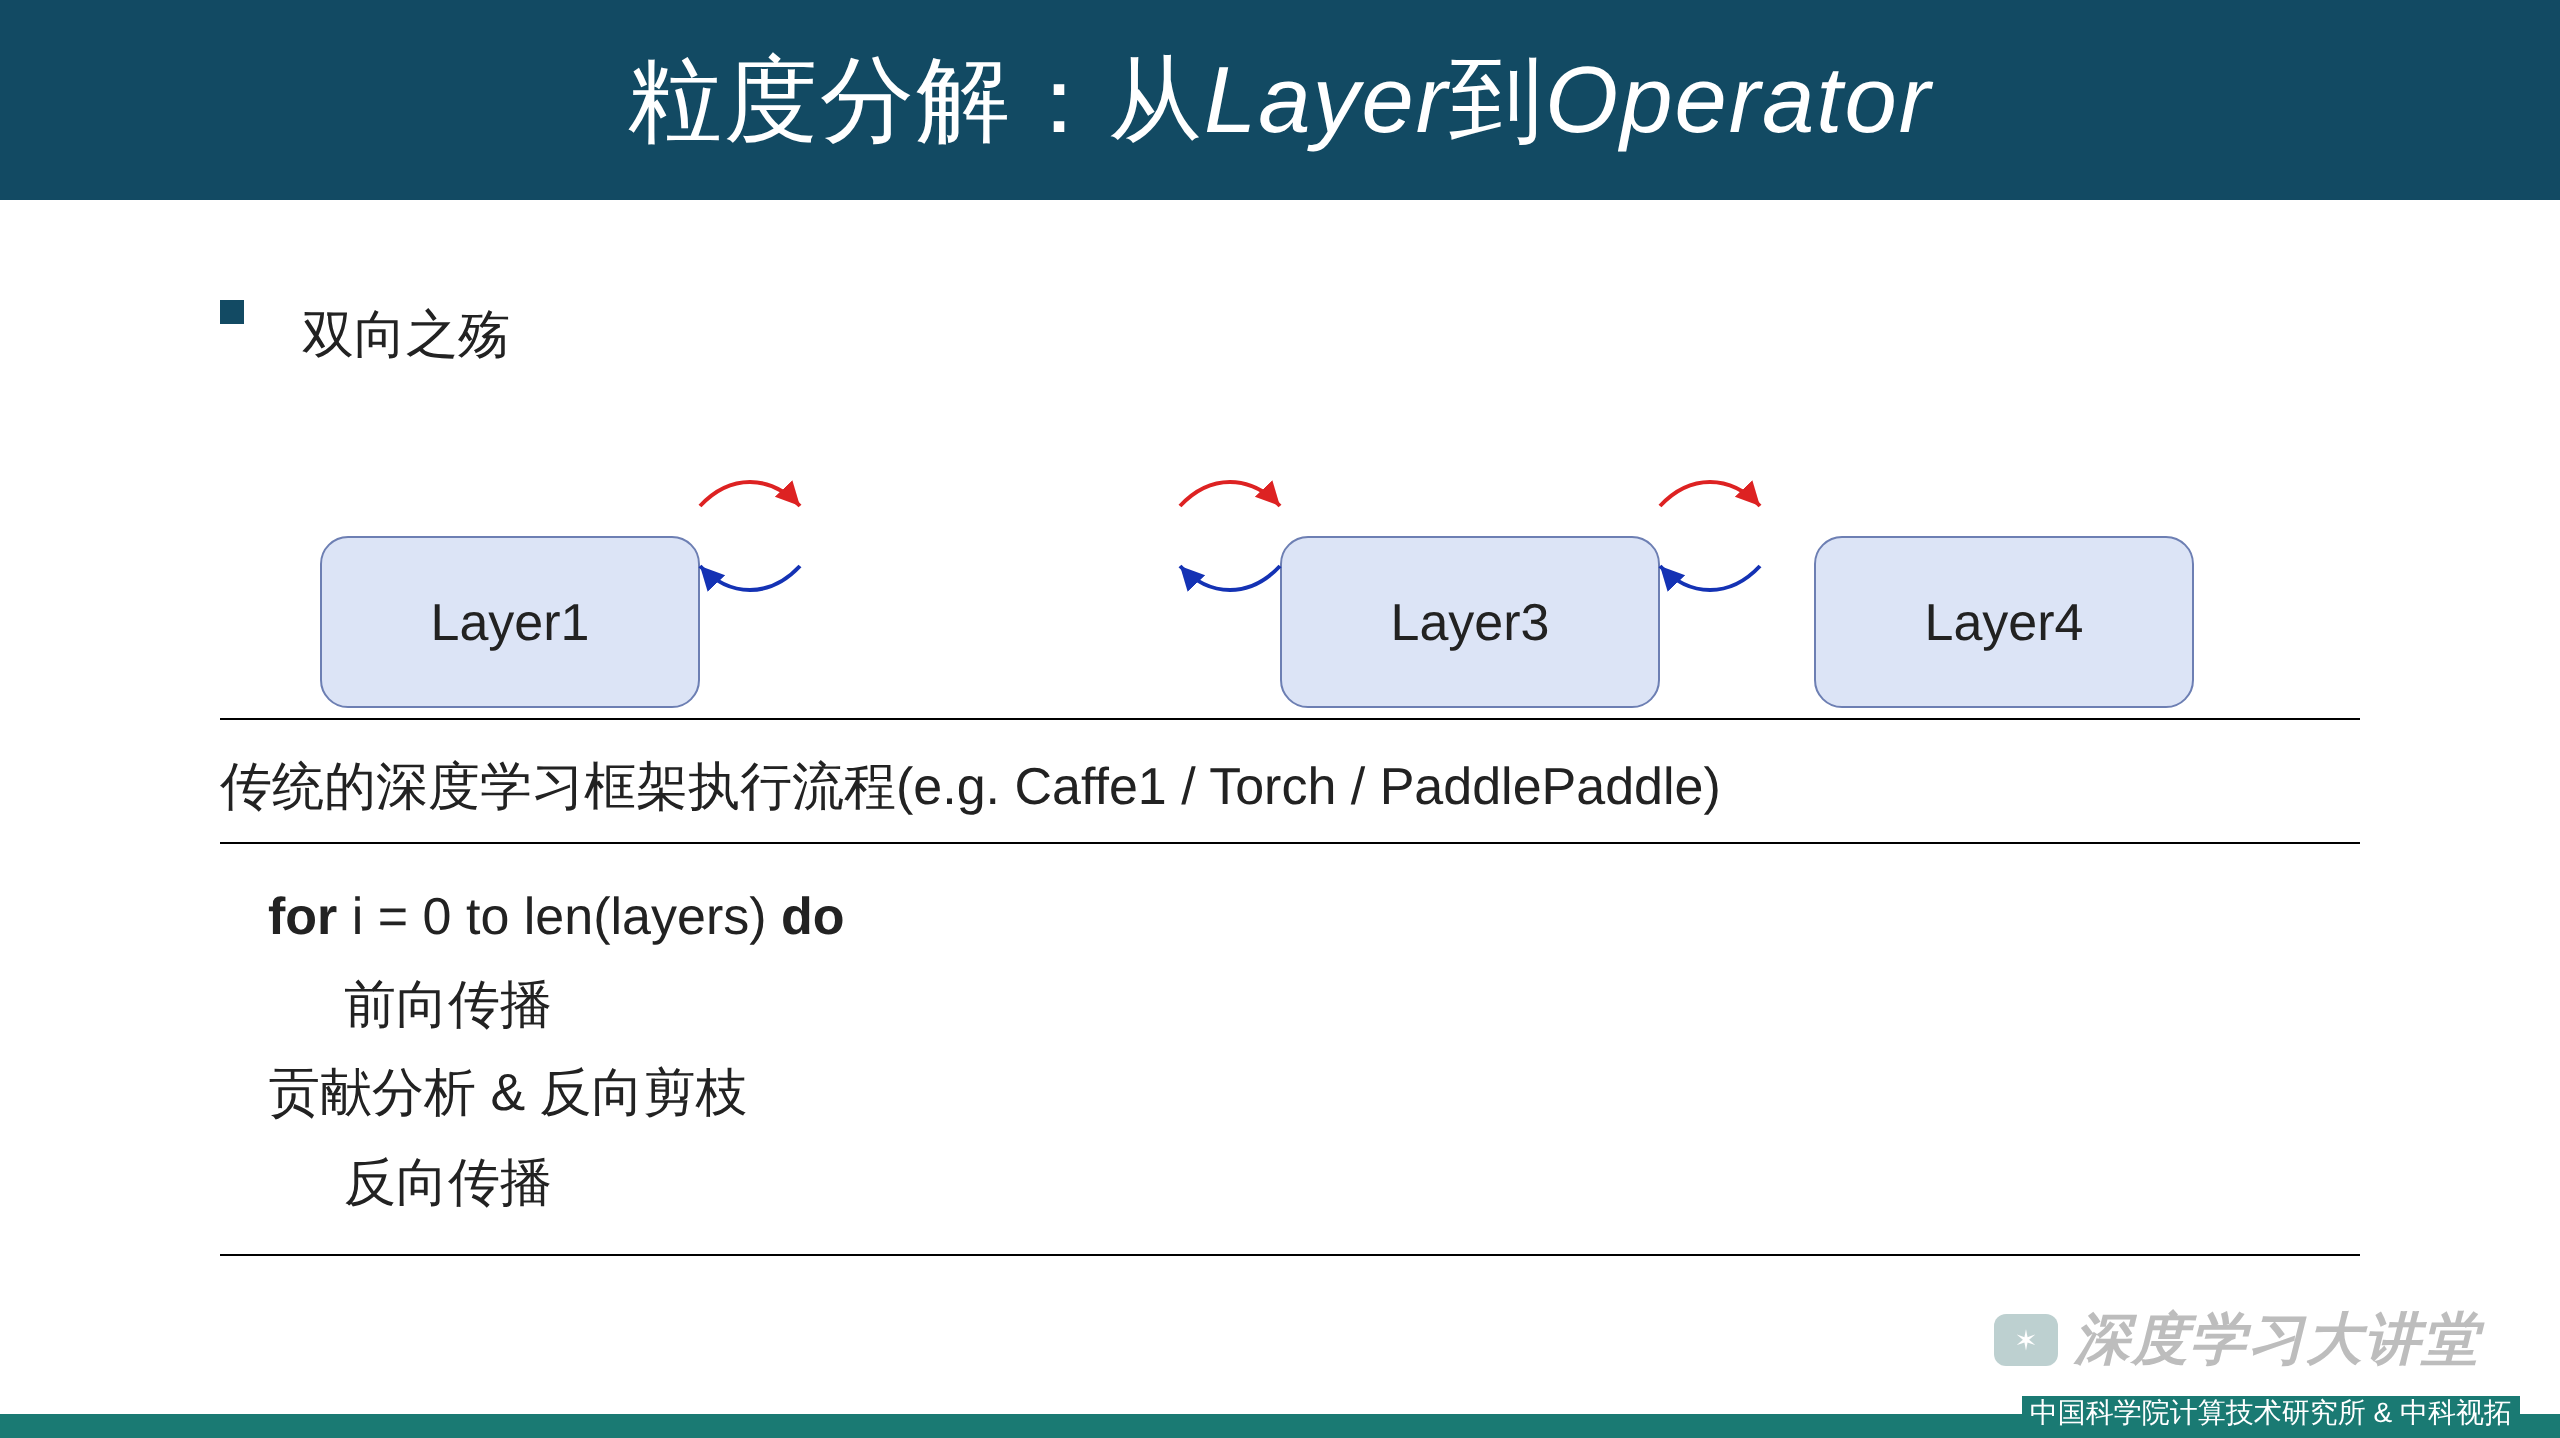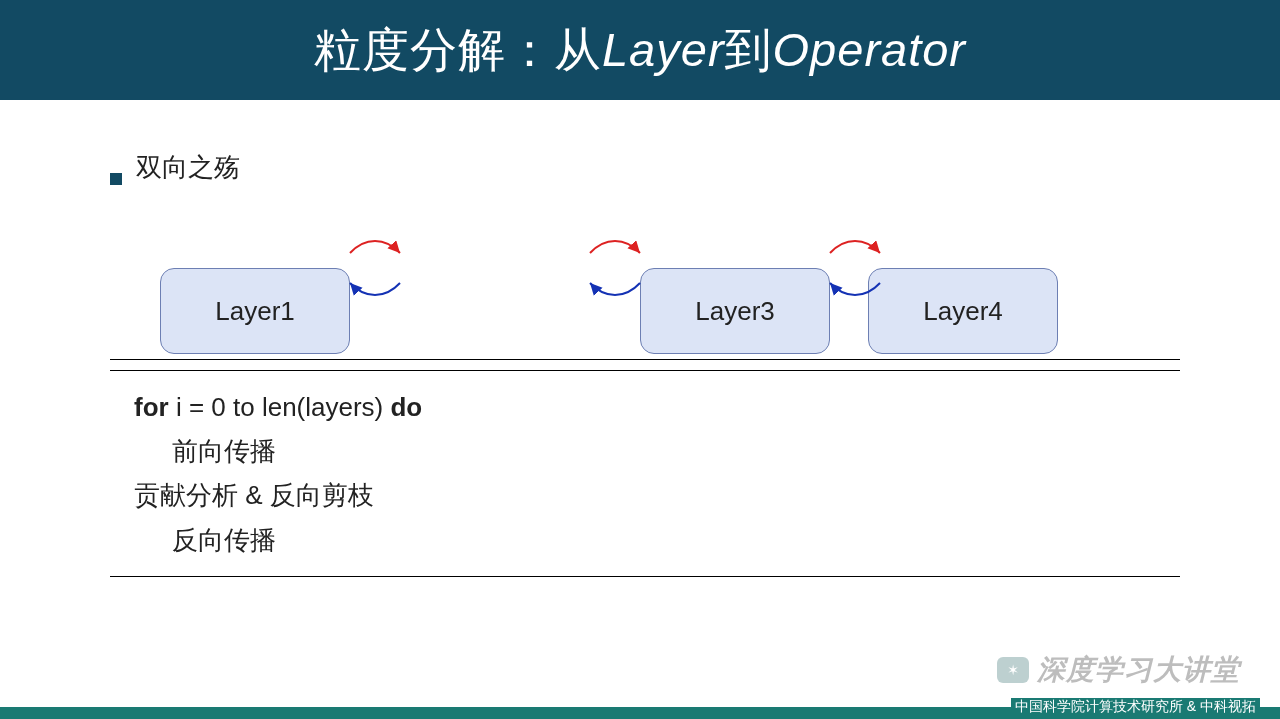--- a/index.html
+++ b/index.html
@@ -2,29 +2,29 @@
 <html><head>
 <meta charset="utf-8">
 <style>
   * { margin: 0; padding: 0; box-sizing: border-box; }
   html, body { width: 1280px; height: 719px; font-family: "Segoe UI", "Helvetica Neue", Arial, sans-serif; background: #fff; overflow: hidden; }
   .slide { position: relative; width: 1280px; height: 719px; background: #fff; }
   .title-bar { width: 100%; height: 100px; background: #124a63; display: flex; align-items: center; justify-content: center; }
   .title-text { color: #fff; font-size: 47px; font-weight: 400; letter-spacing: 1px; }
   .title-text .it { font-style: italic; }
   .content { padding: 50px 110px 0 110px; }
-  .bullet-row { display: flex; align-items: flex-end; gap: 14px; margin-bottom: 28px; }
+  .bullet-row { display: flex; align-items: flex-start; gap: 29px; margin-bottom: 28px; }
   .bullet-sq { width: 12px; height: 12px; background: #124a63; flex: 0 0 auto; }
   .bullet-txt { font-size: 26px; color: #222; }
   .diagram { position: relative; width: 960px; height: 110px; margin: 0 auto 36px auto; }
   .layer-box { position: absolute; width: 190px; height: 86px; top: 12px; background: #dce4f6; border: 1.5px solid #6d7fb3; border-radius: 14px; display: flex; align-items: center; justify-content: center; font-size: 26px; color: #222; margin-top: 43px; }
   .l1 { left: 0; }
   .l2 { left: 240px; }
   .l3 { left: 480px; }
-  .l4 { left: 708px; }
+  .l4 { left: 747px; }
   .arrow-svg { position: absolute; top: 0; left: 0; width: 960px; height: 110px; pointer-events: none; }
   .algo { width: 1070px; margin: 0 auto; }
   .algo hr.top { border: none; border-top: 1.5px solid #000; margin-bottom: 10px; }
   .algo-title { font-size: 26px; color: #222; padding: 6px 0 10px 0; }
   .algo hr.mid { border: none; border-top: 1px solid #000; margin-bottom: 14px; }
   .algo-body { font-size: 26px; color: #222; line-height: 1.7; padding-left: 24px; }
   .algo-body .ind { padding-left: 38px; display: block; }
   .algo-body b { font-weight: 700; }
   .algo hr.bot { border: none; border-top: 1px solid #000; margin-top: 14px; }
   .footer { position: absolute; left: 0; bottom: 0; width: 100%; }
@@ -71,20 +71,21 @@
         <path d="M670,40 C685,24 705,24 720,40" stroke="#d22" stroke-width="2" fill="none" marker-end="url(#ahr)"></path>
 
         <path d="M240,70 C225,86 205,86 190,70" stroke="#1432b4" stroke-width="2" fill="none" marker-end="url(#ahb)"></path>
         <path d="M480,70 C465,86 445,86 430,70" stroke="#1432b4" stroke-width="2" fill="none" marker-end="url(#ahb)"></path>
         <path d="M720,70 C705,86 685,86 670,70" stroke="#1432b4" stroke-width="2" fill="none" marker-end="url(#ahb)"></path>
       </svg>
     </div>
 
     <div class="algo">
       <hr class="top">
+      <div class="algo-title">传统的深度学习框架执行流程(e.g. Caffe1 / Torch / PaddlePaddle)</div>
       <hr class="mid">
       <div class="algo-body">
         <div><b>for</b><span> i = 0 to len(layers) </span><b>do</b></div>
         <span class="ind">前向传播</span>
         <div>贡献分析 &amp; 反向剪枝</div>
         <span class="ind">反向传播</span>
       </div>
       <hr class="bot">
     </div>
 

